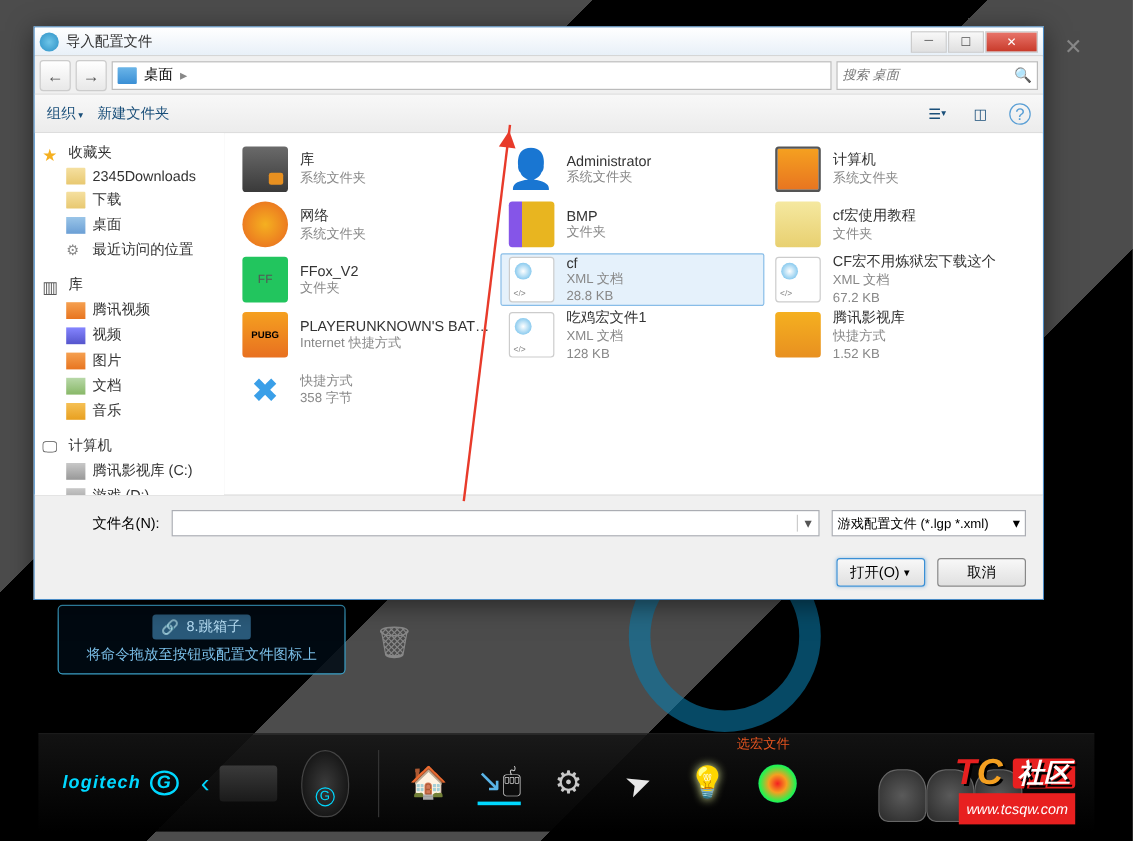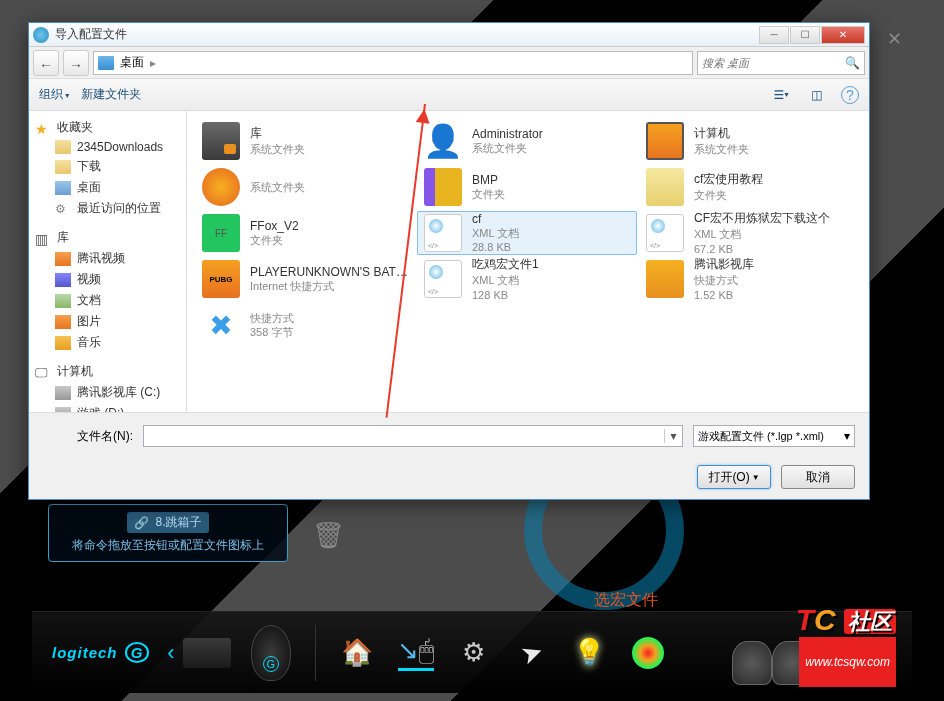--- a/index.html
+++ b/index.html
@@ -88,29 +88,29 @@
 .dock-mouse::after { content: "G"; position: absolute; top: 30px; left: 50%; transform: translateX(-50%); color: #00d8ff; font-size: 11px; border: 1px solid #00d8ff; border-radius: 50%; width: 14px; height: 14px; display: flex; align-items: center; justify-content: center; }
 .dock-sep { width: 1px; height: 56px; background: #333; margin: 0 24px; }
 .dock-icons { display: flex; gap: 22px; align-items: center; }
 .dock-icon { width: 36px; height: 36px; display: flex; align-items: center; justify-content: center; font-size: 26px; color: #ccc; cursor: pointer; }
 .dock-icon.active { border-bottom: 3px solid #00d8ff; padding-bottom: 2px; }
 .di-home { color: #ddd; }
 .di-ptr { color: #e8e8e8; transform: rotate(-20deg); }
 .di-gear { color: #c8c8c8; }
 .di-bulb { color: #e8f5a0; text-shadow: 0 0 8px #e8f5a0; }
 .di-heat { background: radial-gradient(circle, #f52020, #f5a020, #20f550, #2050f5); border-radius: 50%; width: 32px; height: 32px; }
-.dock-label { position: absolute; right: 254px; bottom: 82px; color: #e85520; font-size: 16px; }
+.dock-label { position: absolute; right: 254px; bottom: 66px; color: #e85520; font-size: 11px; }
 .dock-chars { position: absolute; right: 60px; bottom: 8px; display: flex; gap: -4px; }
 .char { width: 40px; height: 44px; background: radial-gradient(circle, #5a5a5a, #2a2a2a); border-radius: 40% 40% 20% 20%; border: 1px solid #666; }
 .watermark { position: absolute; right: 48px; bottom: 14px; z-index: 20; text-align: right; }
 .wm-big { font-size: 30px; font-weight: bold; font-style: italic; }
 .wm-t { color: #e82020; text-shadow: 2px 2px 0 #000; }
 .wm-c { color: #f5a020; text-shadow: 2px 2px 0 #000; }
 .wm-cn { color: #fff; text-shadow: 2px 2px 0 #000; background: #e82020; padding: 0 4px; border-radius: 3px; font-size: 22px; vertical-align: middle; }
-.wm-url { color: #fff; background: #e82020; font-size: 12px; padding: 18px 6px; font-style: italic; display: inline-block; }
+.wm-url { color: #fff; background: #e82020; font-size: 12px; padding: 6px 6px; font-style: italic; display: inline-block; }
 .bg-ring { position: absolute; right: 260px; top: 450px; width: 160px; height: 160px; border: 18px solid #0a7aa8; border-radius: 50%; opacity: 0.6; z-index: 2; }
 </style>
 </head>
 <body>
 
 <div class="bg-comic"></div>
 <div class="bg-ring"></div>
 <div class="app-close">✕</div>
 
 <div class="dialog">
@@ -175,26 +175,26 @@
           </div>
         <div class="tree-item tree-child">
             <span class="tree-icon ic-pic"></span>
             <span>腾讯视频</span>
           </div>
         <div class="tree-item tree-child">
             <span class="tree-icon ic-video"></span>
             <span>视频</span>
           </div>
         <div class="tree-item tree-child">
+            <span class="tree-icon ic-pic"></span>
+            <span>图片</span>
+          </div>
+        <div class="tree-item tree-child">
             <span class="tree-icon ic-doc"></span>
             <span>文档</span>
-          </div>
-        <div class="tree-item tree-child">
-            <span class="tree-icon ic-pic"></span>
-            <span>图片</span>
           </div>
         <div class="tree-item tree-child">
             <span class="tree-icon ic-music"></span>
             <span>音乐</span>
           </div>
       </div>
 
       <div class="tree-group">
         <div class="tree-item">
             <span class="tree-icon ic-comp">🖵</span>
@@ -230,20 +230,21 @@
         <div class="file-item">
           <div class="file-icon fi-comp"></div>
           <div class="file-text">
             <div class="file-name">计算机</div>
             <div class="file-meta">系统文件夹</div>
           </div>
         </div>
         <div class="file-item">
           <div class="file-icon fi-net"></div>
           <div class="file-text">
+            <div class="file-name">网络</div>
             <div class="file-meta">系统文件夹</div>
           </div>
         </div>
         <div class="file-item">
           <div class="file-icon fi-bmp"></div>
           <div class="file-text">
             <div class="file-name">BMP</div>
             <div class="file-meta">文件夹</div>
           </div>
         </div>

